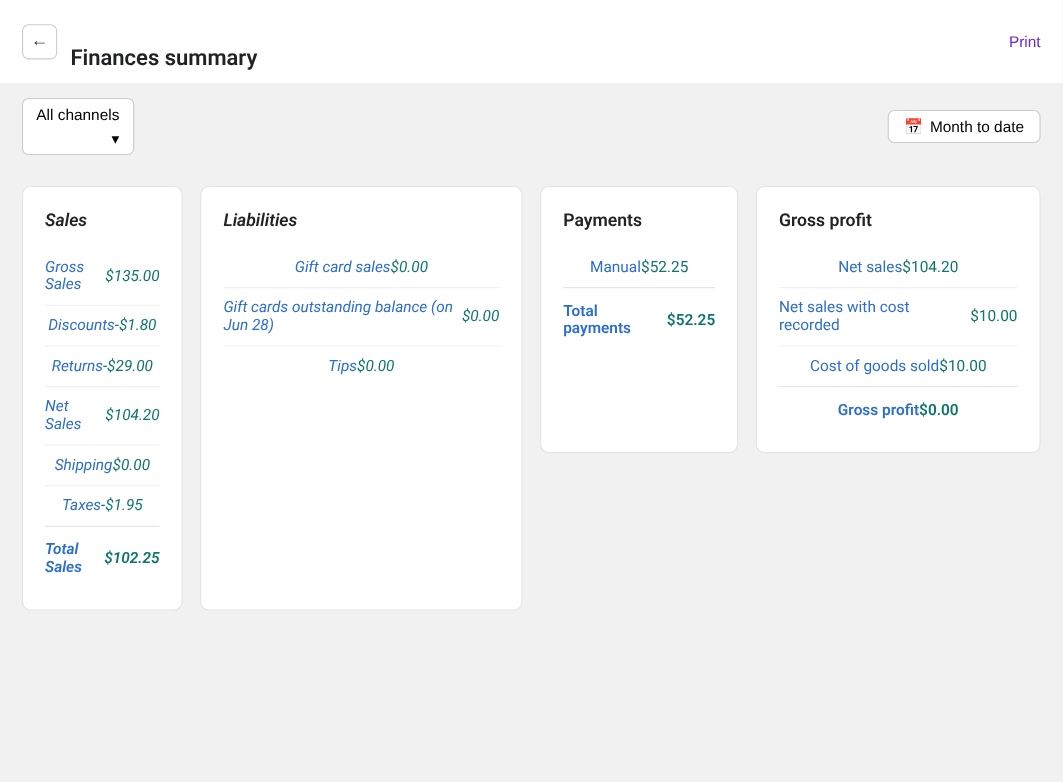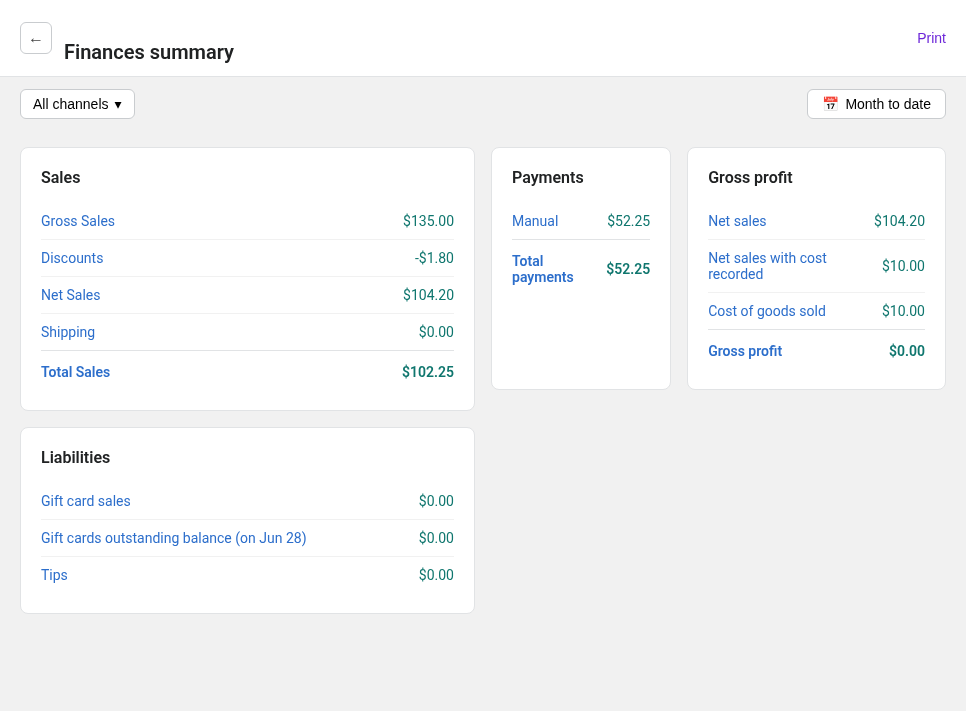--- a/index.html
+++ b/index.html
@@ -49,28 +49,29 @@
     }
     .toolbar {
       background: #f1f1f1;
       display: flex;
       align-items: center;
       justify-content: space-between;
       padding: 12px 20px;
     }
     .channels-btn {
       display: flex;
-      align-items: flex-start;
+      align-items: flex-end;
       gap: 6px;
       background: #fff;
       border: 1px solid #c9cccf;
       border-radius: 6px;
       padding: 6px 12px;
       cursor: pointer;
       font-size: 14px;
+      flex-direction: column;
     }
     .date-btn {
       display: flex;
       align-items: center;
       gap: 6px;
       background: #fff;
       border: 1px solid #c9cccf;
       border-radius: 6px;
       padding: 6px 14px;
       cursor: pointer;
@@ -89,21 +90,21 @@
       border: 1px solid #e1e3e5;
       padding: 20px;
     }
     .card-title {
       font-size: 16px;
       font-weight: 600;
       margin-bottom: 16px;
     }
     .line-item {
       display: flex;
-      justify-content: space-between;
+      justify-content: center;
       align-items: center;
       padding: 10px 0;
       border-bottom: 1px solid #f1f1f1;
     }
     .line-item:last-child {
       border-bottom: none;
     }
     .line-item.total-row {
       border-top: 1px solid #e1e3e5;
       border-bottom: none;
@@ -114,22 +115,23 @@
       color: #2c6ecb;
       cursor: pointer;
       text-decoration: none;
     }
     .item-value {
       font-size: 14px;
       color: #0f766e;
     }
     .left-col {
       display: flex;
-      flex-direction: column;
+      flex-direction: row;
       gap: 16px;
+      font-style: italic;
     }
     .right-col {
       display: flex;
       flex-direction: row;
       gap: 16px;
     }
   </style>
 </head>
 <body>
 
@@ -165,26 +167,34 @@
 
       <div class="line-item">
     <a class="item-label">Gross Sales</a>
     <span class="item-value">$135.00</span>
   </div>
           <div class="line-item">
     <a class="item-label">Discounts</a>
     <span class="item-value">-$1.80</span>
   </div>
           <div class="line-item">
+    <a class="item-label">Returns</a>
+    <span class="item-value">-$29.00</span>
+  </div>
+          <div class="line-item">
     <a class="item-label">Net Sales</a>
     <span class="item-value">$104.20</span>
   </div>
           <div class="line-item">
     <a class="item-label">Shipping</a>
     <span class="item-value">$0.00</span>
+  </div>
+          <div class="line-item">
+    <a class="item-label">Taxes</a>
+    <span class="item-value">-$1.95</span>
   </div>
         </div>
       <div class="line-item total-row">
         <span class="item-label">Total Sales</span>
         <span class="item-value">$102.25</span>
       </div>
     </div>
 
     <div class="card">
       <div class="card-title">Liabilities</div>

